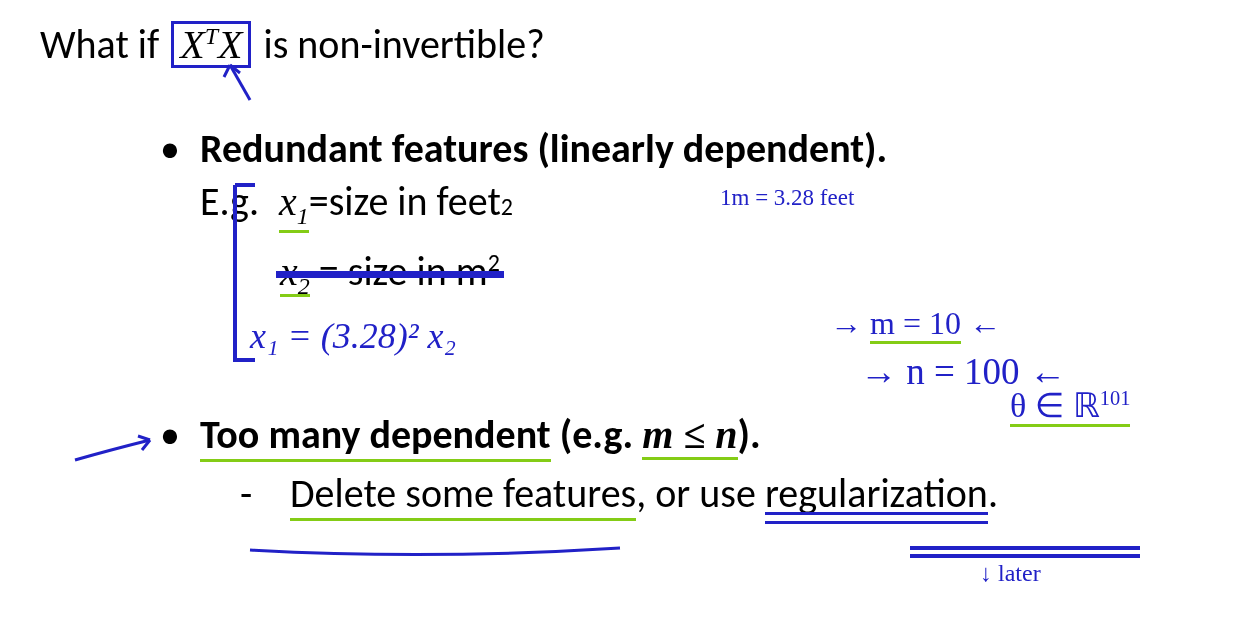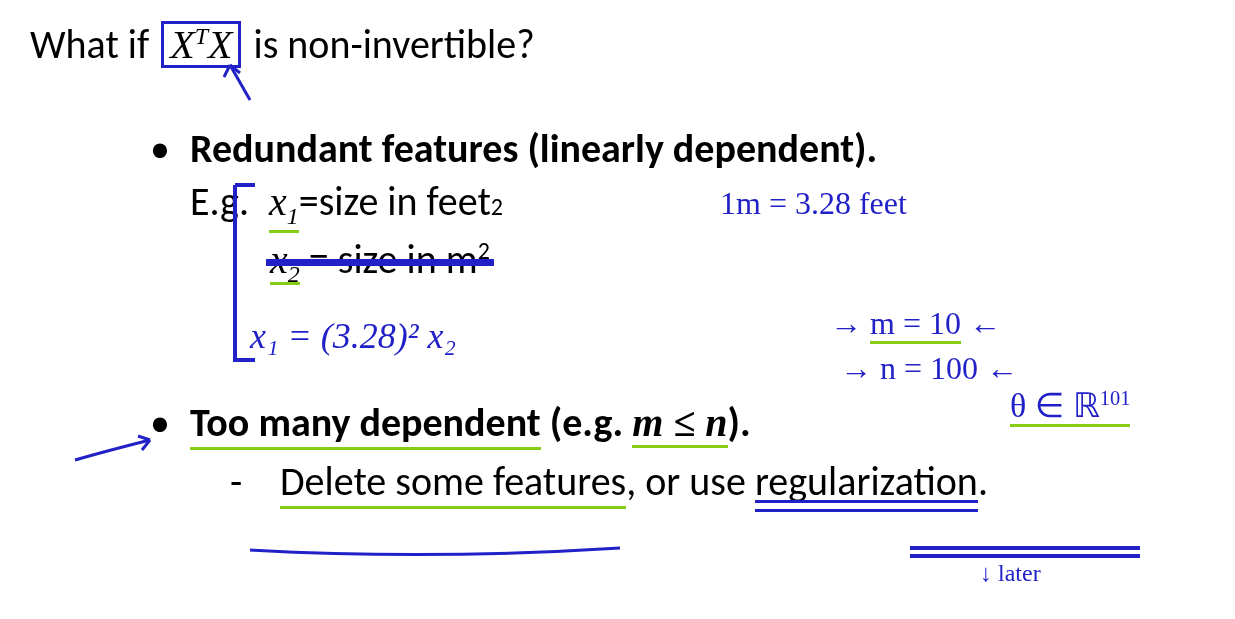--- a/index.html
+++ b/index.html
@@ -9,21 +9,21 @@
     height: 619px;
     background: #fff;
     font-family: Calibri, "Segoe UI", Arial, sans-serif;
     color: #000;
     overflow: hidden;
   }
   .slide {
     position: relative;
     width: 1235px;
     height: 619px;
-    padding: 20px 30px;
+    padding: 20px 40px;
     box-sizing: border-box;
   }
   .title {
     font-size: 40px;
     display: flex;
     align-items: baseline;
   }
   .title .math {
     font-family: "Cambria Math", "Times New Roman", serif;
     font-style: italic;
@@ -136,21 +136,21 @@
     <span>E.g.</span>
     <span style="width:20px;display:inline-block"></span>
     <span class="var underline-blue">
       <span>x</span><span class="sub">1</span>
     </span>
     <span> = </span>
     <span>size in feet</span>
       <span class="sup">2</span>
   </div>
 
-  <div class="eg-line" style="margin-top:2px; margin-left:240px;">
+  <div class="eg-line" style="margin-top:14px; margin-left:240px;">
     <span class="strike">
       <span class="var underline-blue"><span>x</span><span class="sub">2</span></span>
       <span> = </span>
       <span>size in m</span><span class="sup">2</span>
     </span>
   </div>
 
   <div class="bullet" style="margin-top:110px;">
     <span class="dot">•</span>
     <span class="content">
@@ -158,28 +158,28 @@
     </span>
   </div>
 
   <div class="subbullet">
     <span class="dash">-</span>
     <span>
       <span class="underline-blue">Delete some features</span>, or use <span class="underline-blue2">regularization</span>.
     </span>
   </div>
 
-  <div class="ann" style="left:720px; top:185px; font-size:32px;">1m = 3.28 feet</div>
+  <div class="ann" style="left:720px; top:185px; font-size:23px;">1m = 3.28 feet</div>
 
   <div class="ann" style="left:250px; top:315px; font-size:36px;font-style:italic;">x₁ = (3.28)² x₂</div>
 
   <div class="ann" style="left:830px; top:305px; font-size:32px;">
     → <span class="underline-blue">m = 10</span> ←
   </div>
-  <div class="ann" style="left:840px; top:350px; font-size:32px;">
+  <div class="ann" style="left:860px; top:350px; font-size:37px;">
     → <span>n = 100</span> ←
   </div>
   <div class="ann" style="left:1010px; top:385px; font-size:34px;">
     <span class="underline-blue"><span>θ ∈ ℝ</span><span style="font-size:0.6em;vertical-align:super;">101</span></span>
   </div>
 
   <div class="ann" style="left:980px; top:560px; font-size:24px;">
     ↓ <span>later</span>
   </div>
 

